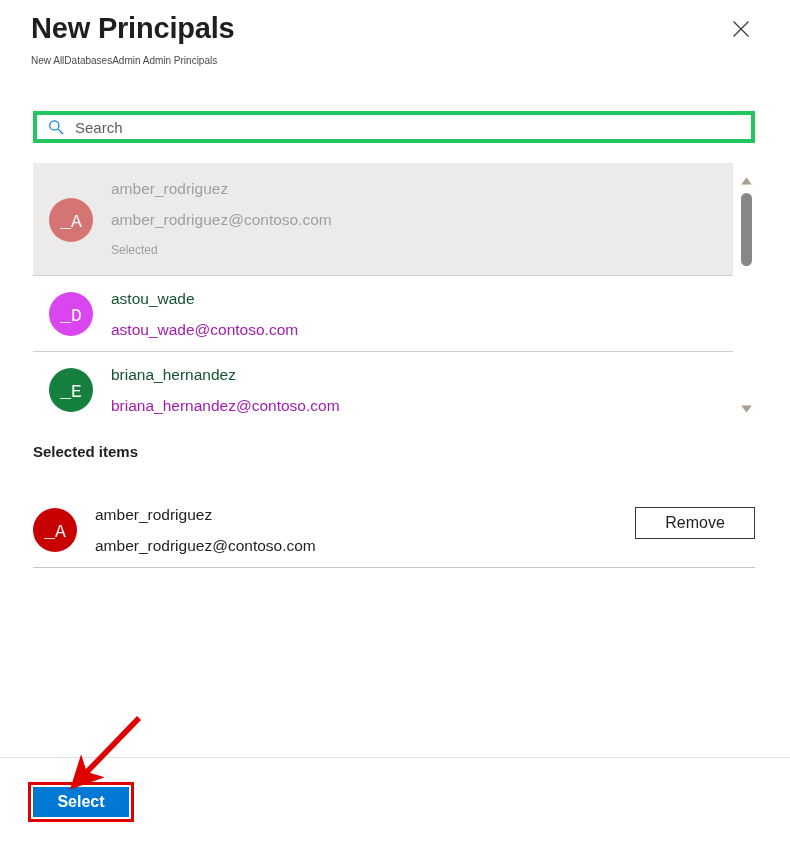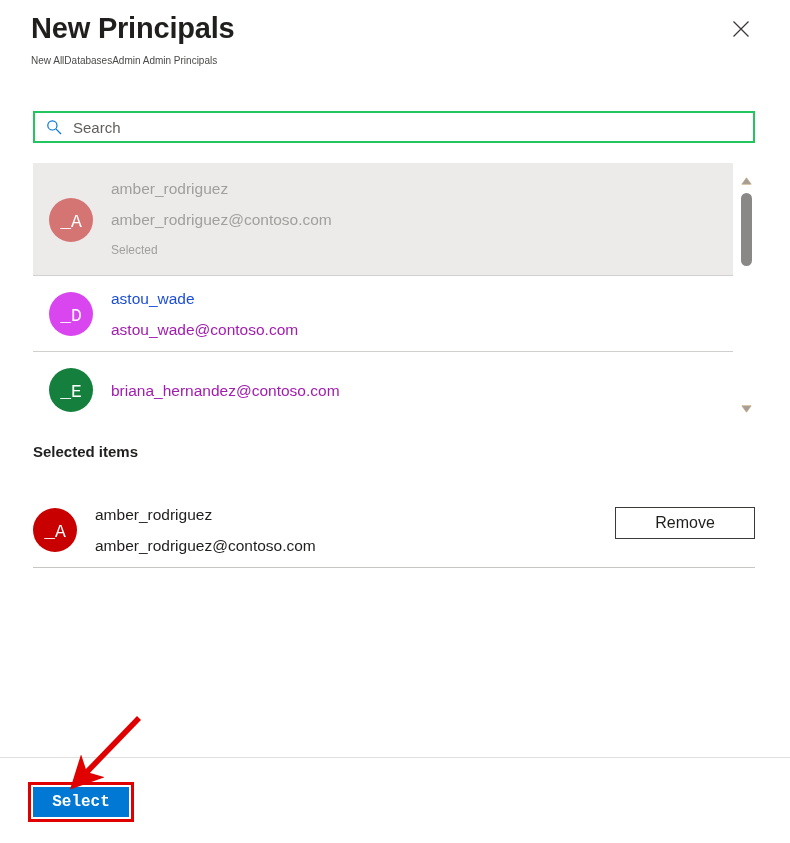--- a/index.html
+++ b/index.html
@@ -31,21 +31,21 @@
     width: 32px; height: 32px;
     display: flex; align-items: center; justify-content: center;
     cursor: pointer; background: transparent; border: none; padding: 0;
   }
   .close-button svg { display: block; }
 
   
   .search-box {
     position: absolute; left: 33px; top: 111px;
     width: 722px; height: 32px;
-    border: 2px solid #22c55e; background: #fff;
+    border: 4px solid #22c55e; background: #fff;
     display: flex; align-items: center;
   }
   .search-icon { margin-left: 11px; width: 16px; height: 16px; flex: none; display:block; }
   .search-input {
     border: none; outline: none; background: transparent;
     font-family: "Liberation Sans", sans-serif;
     font-size: 15px; color: #201f1e;
     margin-left: 9px; width: 640px; height: 28px;
   }
   .search-input::placeholder { color: #605e5c; opacity: 1; }
@@ -79,21 +79,21 @@
 
   .avatar {
     width: 44px; height: 44px; border-radius: 50%;
     flex: none;
     display: flex; align-items: flex-end; justify-content: center;
     color: #ffffff; font-size: 18px; font-weight: 400;
     line-height: 1; padding-bottom: 11px;
     font-family: Liberation Mono, monospace;
   }
   .res-text { margin-left: 18px; display: flex; flex-direction: column; justify-content: center; }
-  .res-name { font-size: 15.5px; color: #1d4ed8; line-height: 31px; white-space: nowrap; }
+  .res-name { font-size: 15.5px; color: #14532d; line-height: 31px; white-space: nowrap; }
   .res-mail { font-size: 15.5px; color: #a21caf; line-height: 31px; white-space: nowrap; }
   .res-state { font-size: 12px; color: #201f1e; line-height: 31px; white-space: nowrap; }
 
   
   .scrollbar {
     position: absolute; right: 0; top: 0;
     width: 17px; height: 259px;
     background: #ffffff;
   }
   .sb-arrow {
@@ -120,37 +120,37 @@
   }
   .selected-row::after {
     content: ""; position: absolute; left: 0; right: 0; bottom: 0;
     height: 1px; background: #c8c6c4;
   }
   .sel-text { margin-left: 18px; display: flex; flex-direction: column; }
   .sel-name { font-size: 15.5px; color: #201f1e; line-height: 31px; white-space: nowrap; }
   .sel-mail { font-size: 15.5px; color: #201f1e; line-height: 31px; white-space: nowrap; }
   .remove-button {
     position: absolute; right: 0; top: 15px;
-    width: 140px; height: 32px;
+    width: 120px; height: 32px;
     background: #ffffff; border: 1px solid #3b3a39;
     font-family: "Liberation Sans", sans-serif;
     font-size: 16px; color: #201f1e; cursor: pointer;
     display: flex; align-items: center; justify-content: center;
   }
 
   
   .footer-divider {
     position: absolute; left: 0; top: 757px; width: 790px; height: 1px;
     background: #e1dfdd;
   }
   .select-button {
     position: absolute; left: 33px; top: 787px;
     width: 96px; height: 30px;
     background: #0078d4; border: none;
-    color: #ffffff; font-family: Liberation Mono, monospace;
+    color: #ffffff; font-family: Liberation Sans, sans-serif;
     font-size: 16px; font-weight: 600; cursor: pointer;
     display: flex; align-items: center; justify-content: center;
   }
   .annotation-box {
     position: absolute; left: 28px; top: 782px;
     width: 106px; height: 40px;
     border: 3px solid #e00000; pointer-events: none;
   }
   .annotation-arrow {
     position: absolute; left: 60px; top: 710px;
@@ -198,20 +198,21 @@
       <div class="avatar" style="background:#d946ef">_D</div>
       <div class="res-text">
         <div class="res-name">astou_wade</div>
         <div class="res-mail">astou_wade@contoso.com</div>
       </div>
     </div>
 
     <div class="result-row">
       <div class="avatar" style="background:#15803d">_E</div>
       <div class="res-text">
+        <div class="res-name">briana_hernandez</div>
         <div class="res-mail">briana_hernandez@contoso.com</div>
       </div>
     </div>
 
   </div>
 
   <div class="scrollbar">
     <div class="sb-arrow up">
       <span>
         <svg width="11" height="8" viewBox="0 0 11 8">

